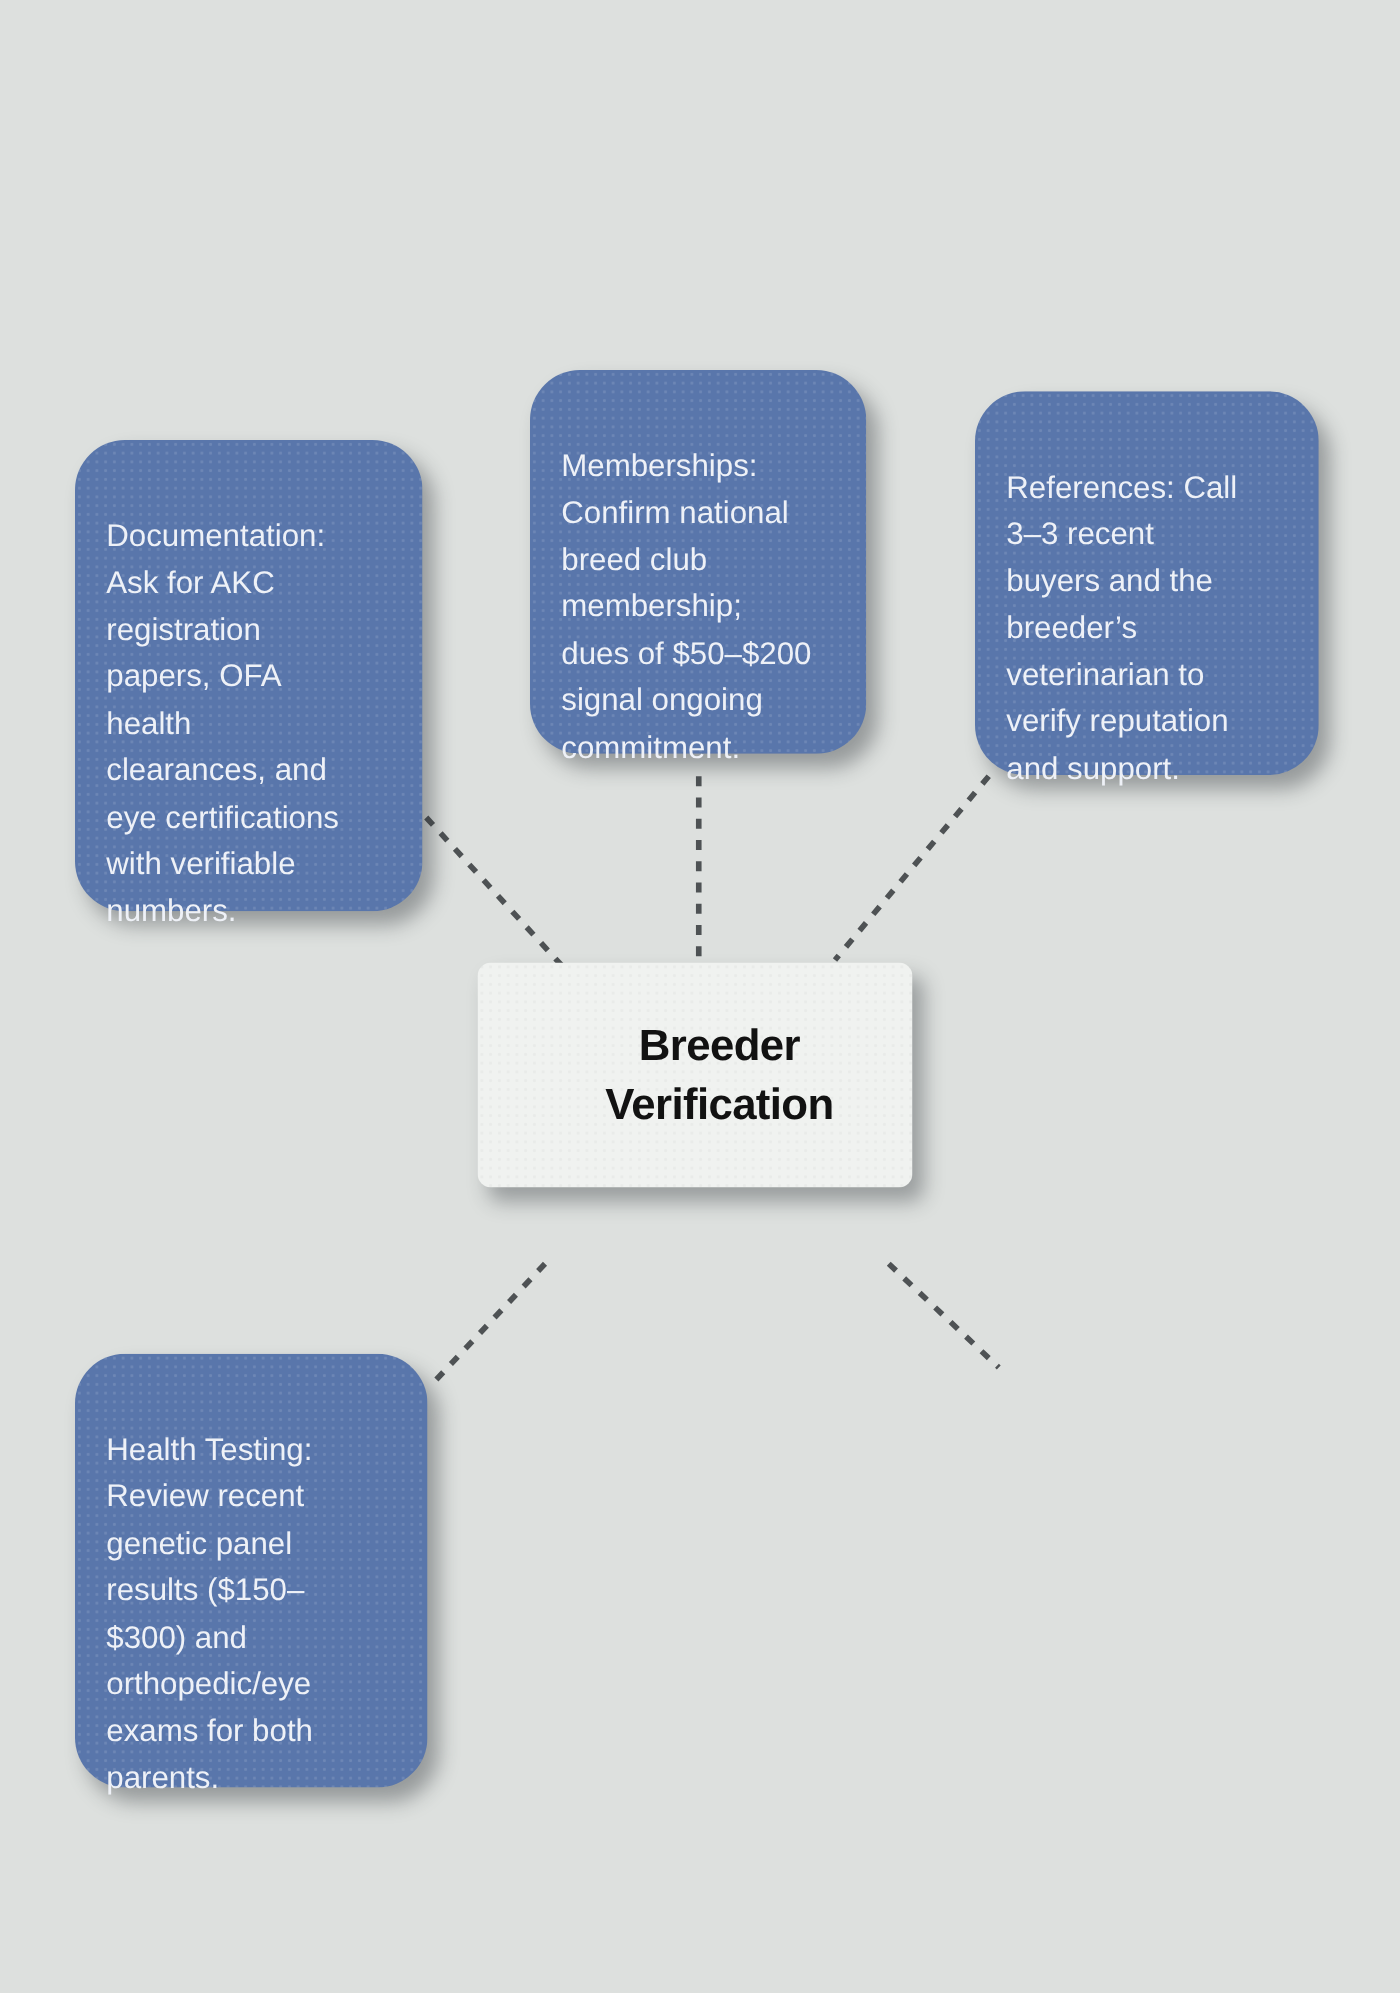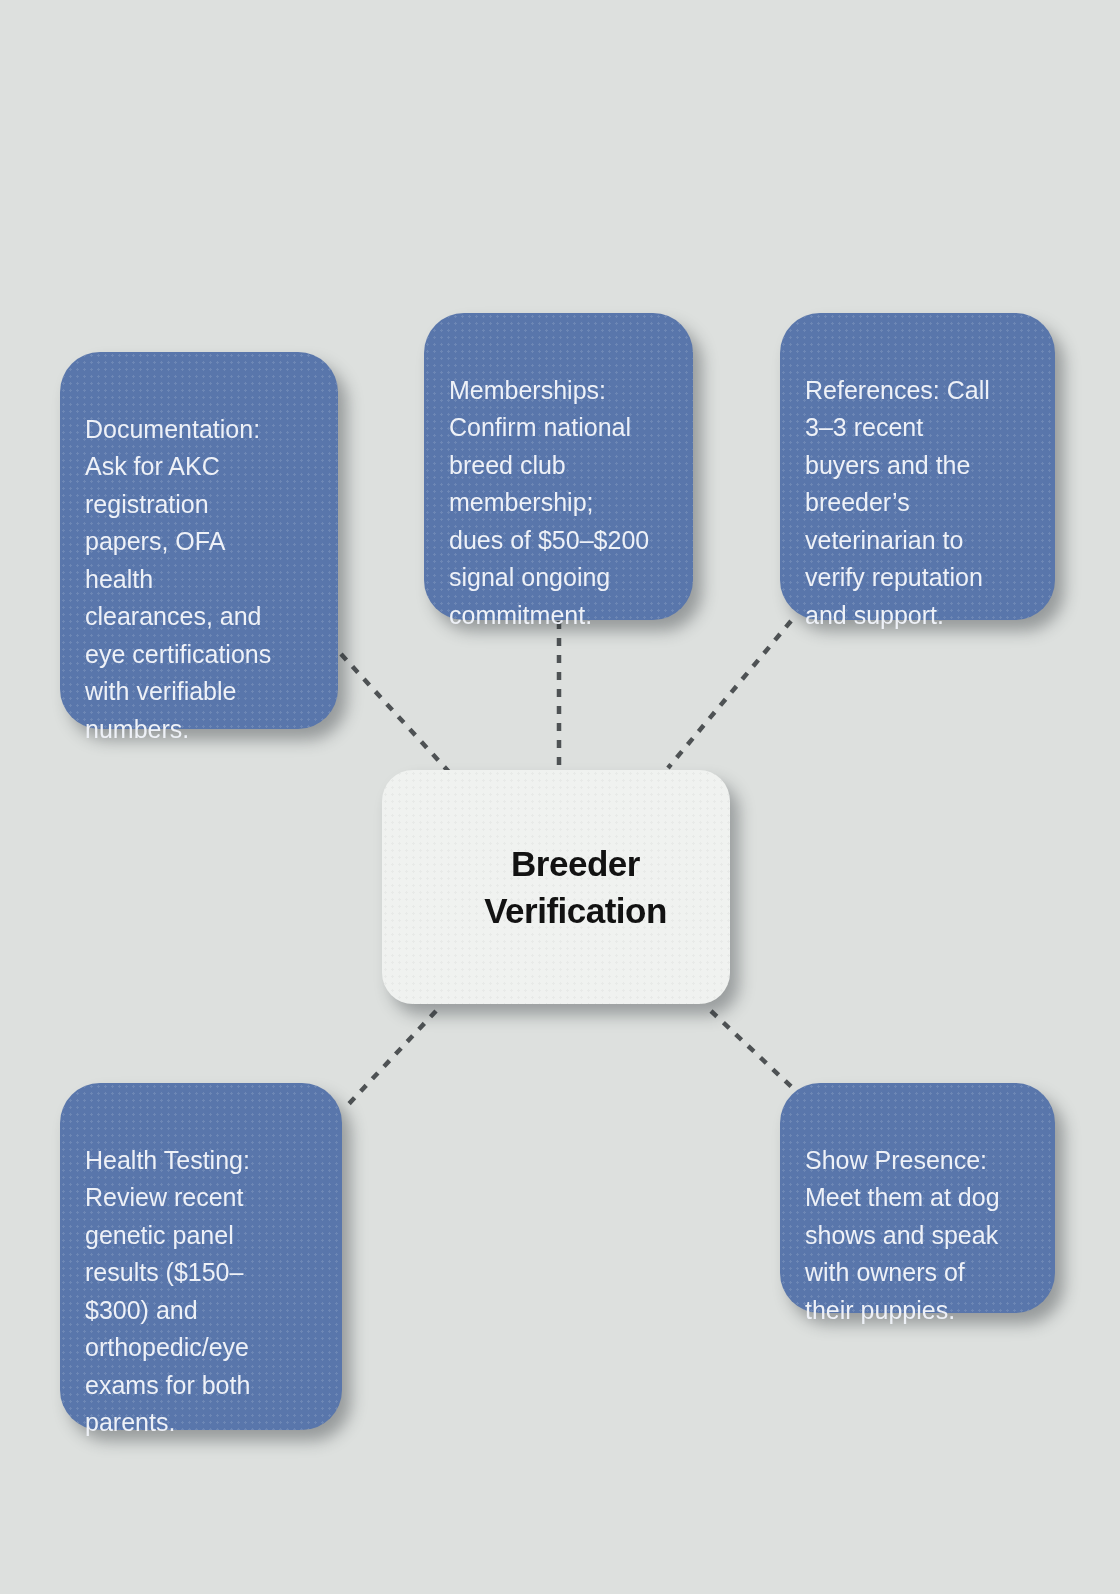--- a/index.html
+++ b/index.html
@@ -64,32 +64,32 @@
     color: var(--card-text);
     border-radius: 40px;
     font-size: 25px;
     line-height: 37.5px;
     padding: 21px 24px 21px 25px;
     white-space: pre-line;
     box-shadow: 9px 11px 16px rgba(45, 50, 55, 0.40);
   }
 
   #card-documentation { left: 60px;  top: 313px;  width: 278px; height: 377px; margin-top: 39px; }
-  #card-memberships   { left: 424px; top: 313px;  width: 269px; height: 307px; }
+  #card-memberships   { left: 424px; top: 296px;  width: 269px; height: 307px; }
   #card-references    { left: 780px; top: 313px;  width: 275px; height: 307px; }
   #card-health        { left: 60px;  top: 1083px; width: 282px; height: 347px; }
   #card-show          { left: 780px; top: 1083px; width: 275px; height: 230px; }
 
   .center-node {
     position: absolute;
     left: 382px;
     top: 770px;
     width: 348px;
-    height: 234px;
-    border-radius: 31px;
+    height: 180px;
+    border-radius: 11px;
     background-color: var(--center-bg);
     background-image: radial-gradient(rgba(0,0,0,0.03) 1px, transparent 1.4px);
     background-size: 7px 7px;
     color: var(--center-text);
     display: flex;
     align-items: center;
     justify-content: center;
     text-align: center;
     font-size: 35px;
     font-weight: 700;
@@ -154,21 +154,14 @@
     <span>Health Testing:
 Review recent
 genetic panel
 results ($150–
 $300) and
 orthopedic/eye
 exams for both
 parents.</span>
   </div>
 
-  <div class="card" id="card-show">
-    <span>Show Presence:
-Meet them at dog
-shows and speak
-with owners of
-their puppies.</span>
-  </div>
 
 </div>
 
 </body></html>

